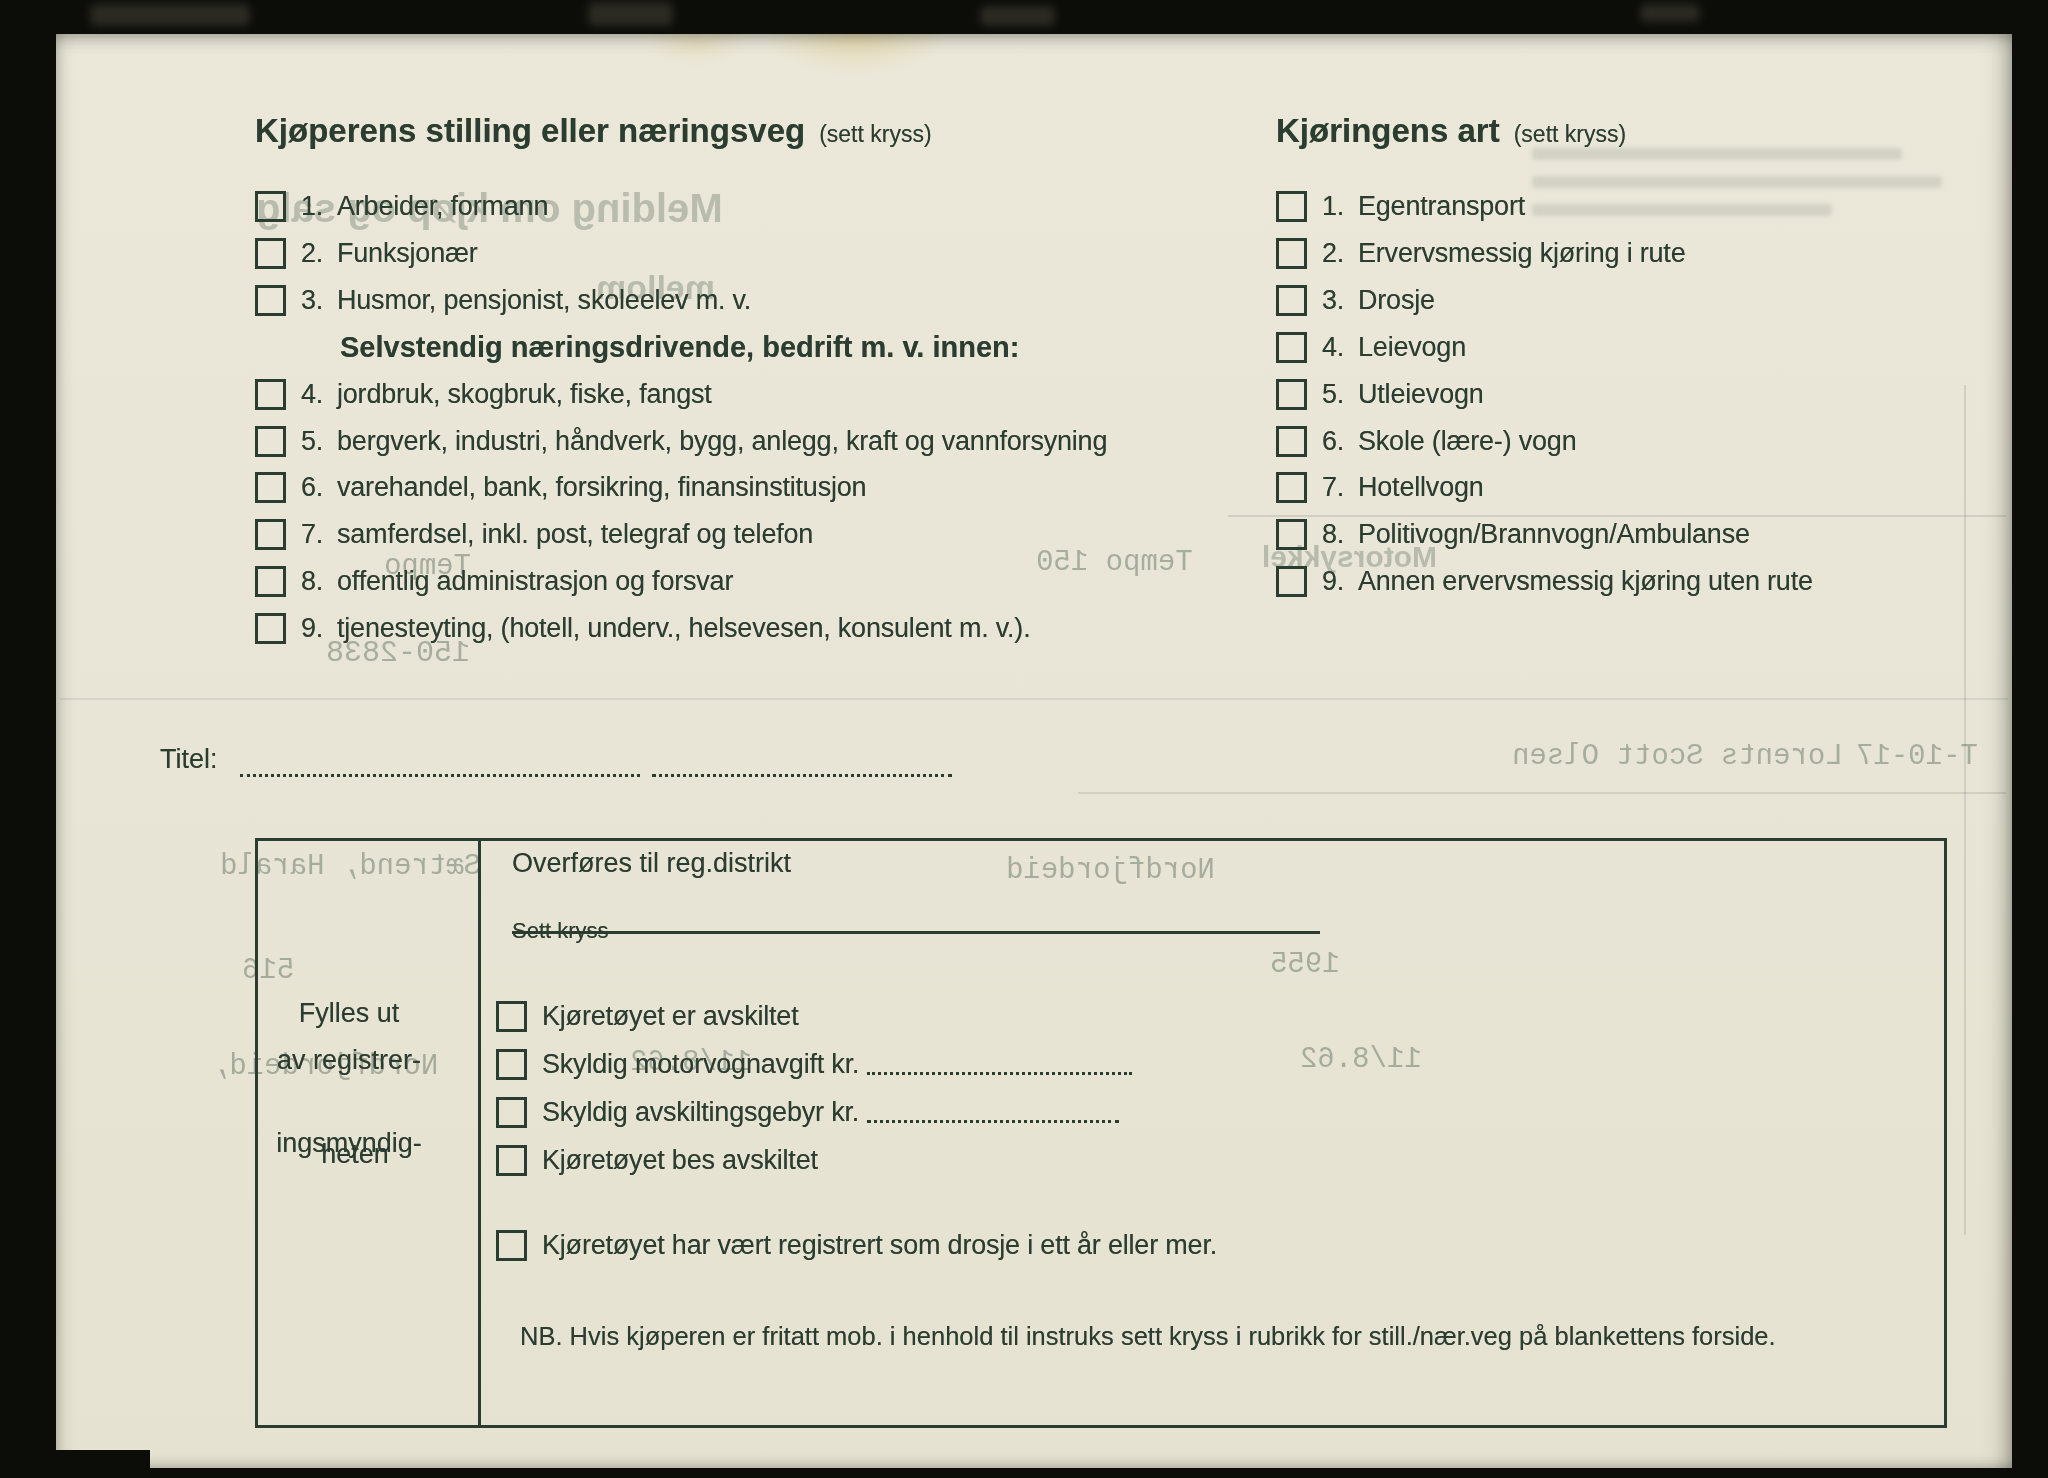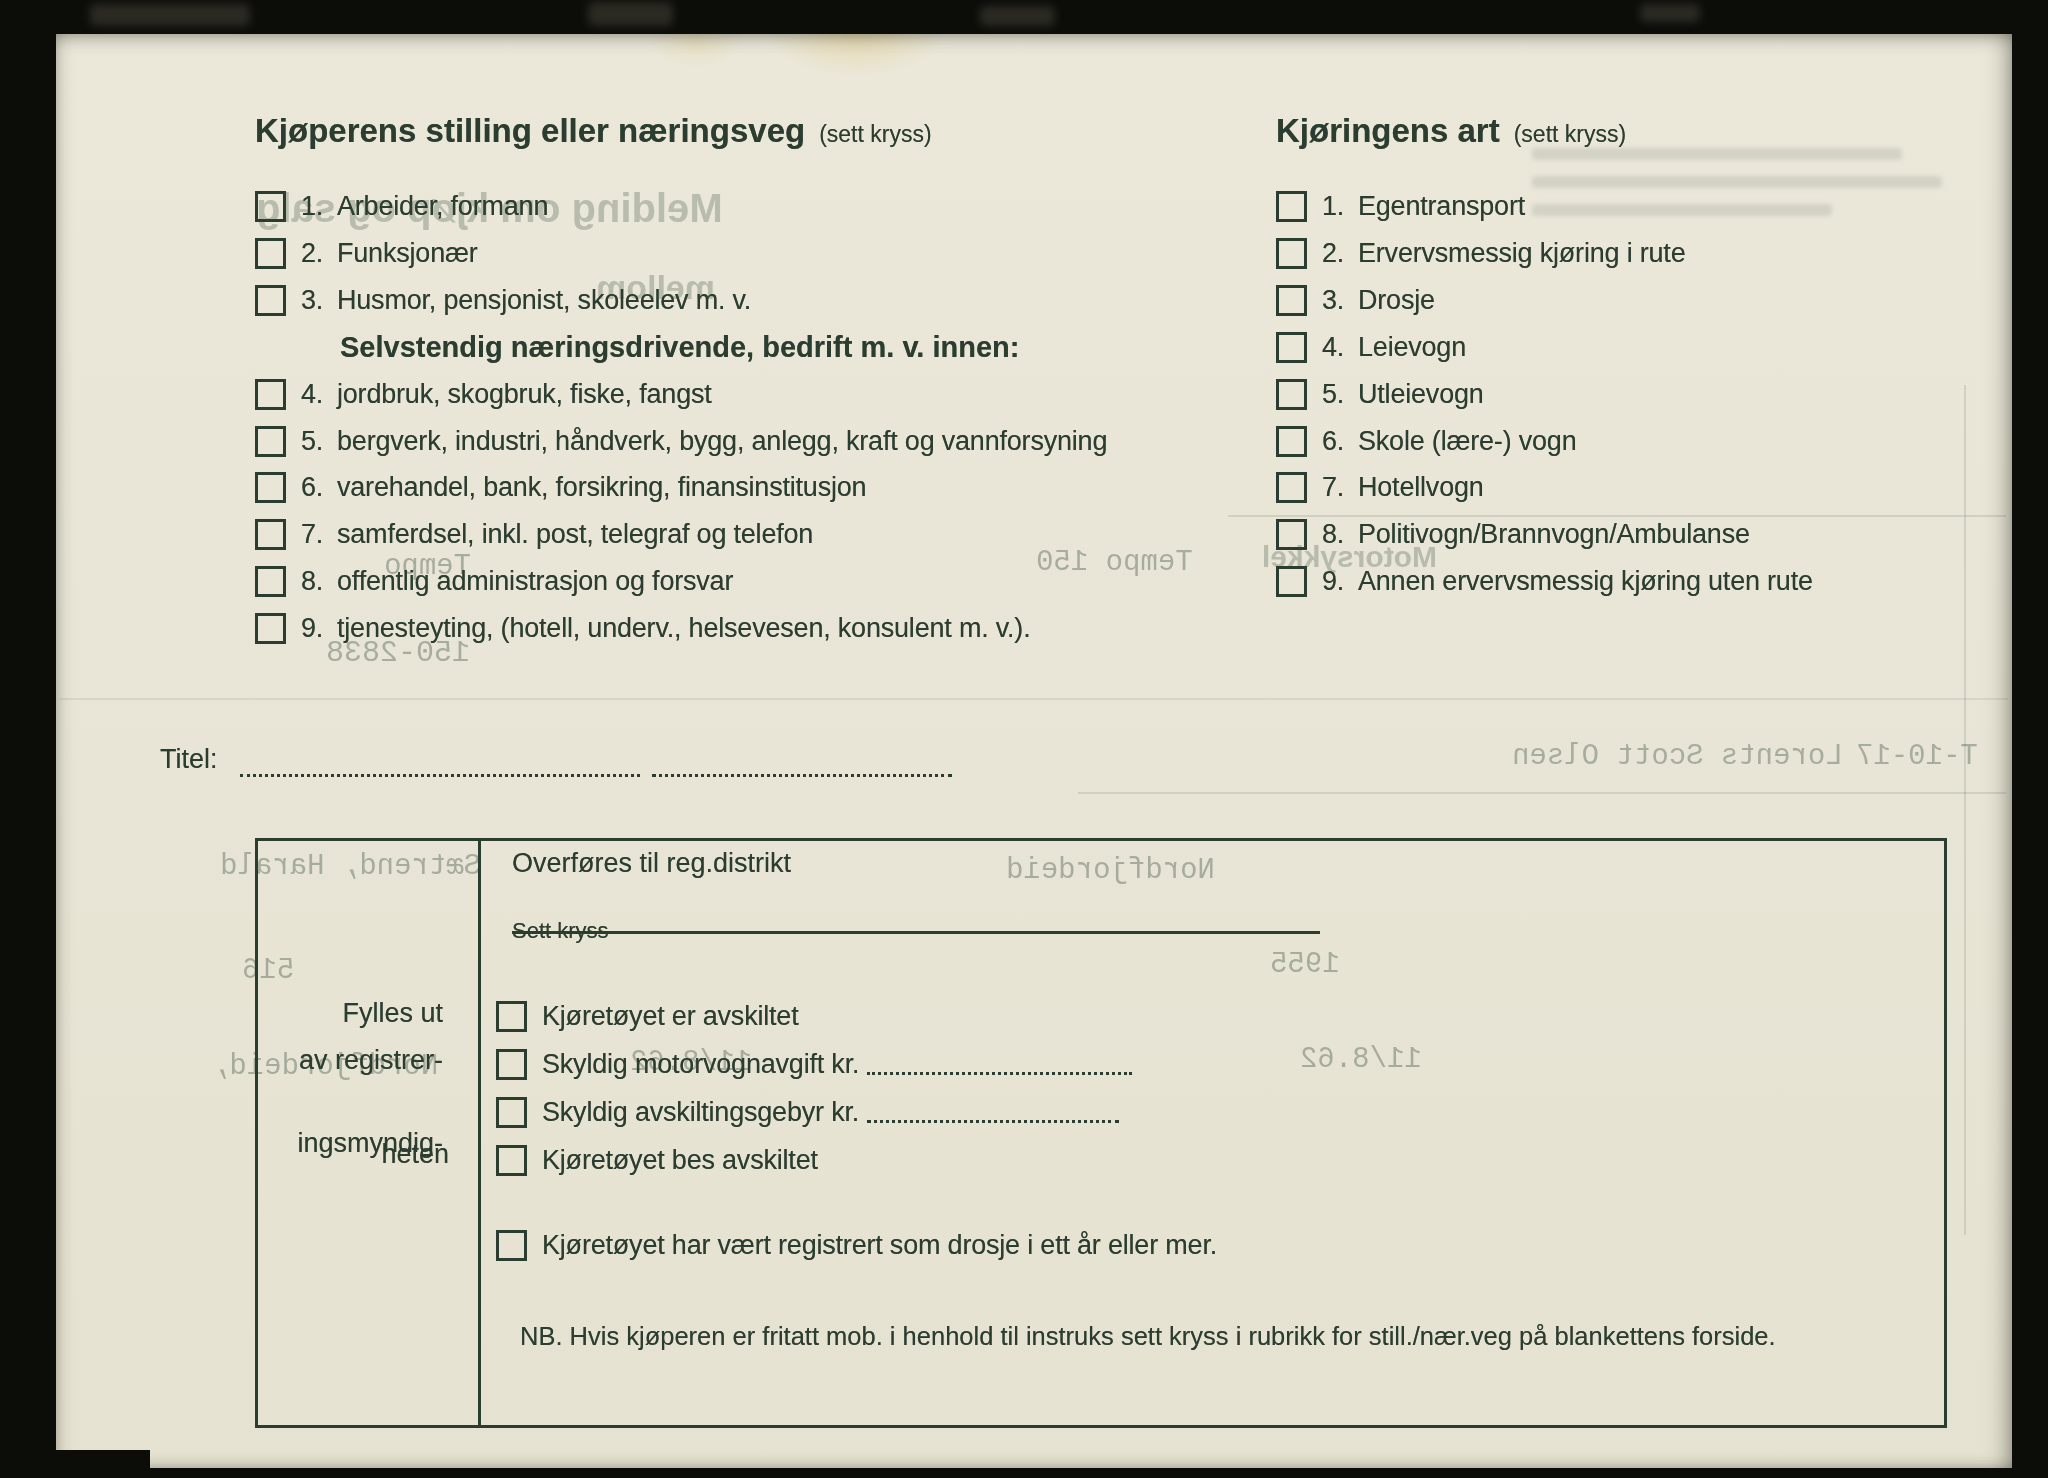--- a/index.html
+++ b/index.html
@@ -36,21 +36,21 @@
   .cb{width:25px;height:25px;border:3px solid #2b3d30;flex:0 0 auto;margin-right:15px;
       background:transparent;}
   .num{display:inline-block;width:36px;}
   .subhead{position:absolute;font-size:29px;font-weight:bold;white-space:nowrap;}
   .titel{position:absolute;font-size:27px;}
   .dotseg{position:absolute;height:26px;border-bottom:3px dotted #2b3d30;}
 
   .regbox{position:absolute;left:255px;top:838px;width:1692px;height:590px;
           border:3px solid #2b3d30;box-sizing:border-box;}
   .regdiv{position:absolute;left:478px;top:838px;width:3px;height:590px;background:#2b3d30;}
-  .sideline{position:absolute;left:255px;width:188px;text-align:right;font-size:27px;}
+  .sideline{position:absolute;left:255px;width:188px;text-align:center;font-size:27px;}
   .xfer{position:absolute;left:512px;top:848px;font-size:27px;}
   .xferline{position:absolute;left:512px;top:931px;width:808px;height:3px;background:#2b3d30;}
   .settkryss{position:absolute;left:512px;top:918px;font-size:22px;}
   .lead{display:inline-block;border-bottom:3px dotted #2b3d30;height:20px;margin-left:8px;
         align-self:flex-end;margin-bottom:5px;}
   .nb{position:absolute;left:520px;top:1322px;font-size:25.5px;white-space:nowrap;}
 </style>
 </head>
 <body>
 

